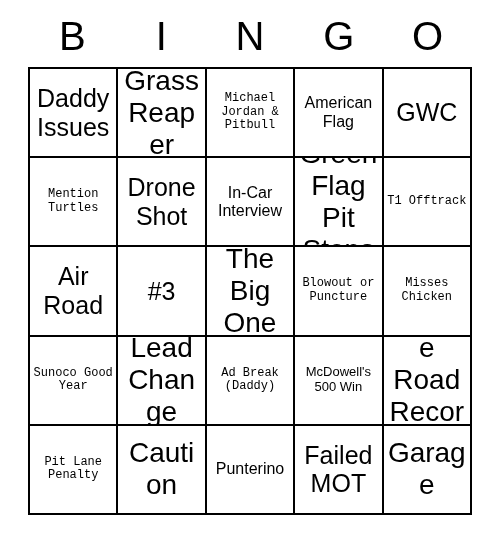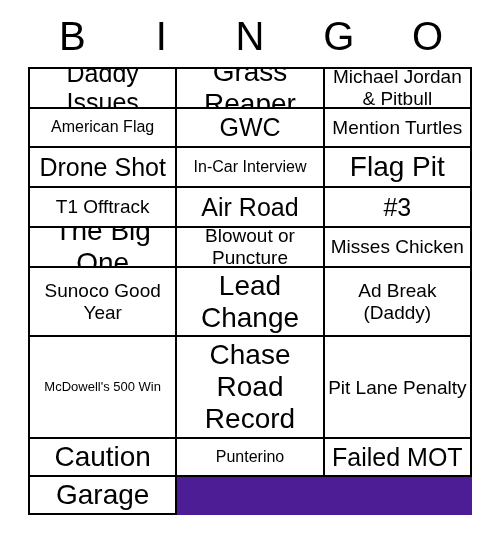--- a/index.html
+++ b/index.html
@@ -41,21 +41,21 @@
     user-select: none;
   }
   
   #grid {
     position: absolute;
     left: 28px;
     top: 67px;
     width: 444px;
     height: 448px;
     display: grid;
-    grid-template-columns: repeat(3, 1fr);
+    grid-template-columns: repeat(5, 1fr);
     grid-template-rows: repeat(5, 1fr);
     border-top: 2px solid #000;
     border-left: 2px solid #000;
     box-sizing: border-box;
     background: #4c1d95;
   }
   .cell {
     border-right: 2px solid #000;
     border-bottom: 2px solid #000;
     box-sizing: border-box;
@@ -70,21 +70,21 @@
   .cell-text {
     display: block;
     width: 100%;
     line-height: 1.14;
     word-wrap: break-word;
     white-space: pre-line;
   }
   
   .fs-xl   { font-size: 25px; }
   .fs-lg   { font-size: 28px; }
-  .fs-md   { font-size: 19px; }
+  .fs-md   { font-size: 12px; font-family: Liberation Mono, monospace; }
   .fs-sm   { font-size: 16px; }
   .fs-xs   { font-size: 13px; }
 </style>
 </head>
 <body>
 
 <div id="card">
 
   <div id="header">
     <span class="header-letter">B</span>

